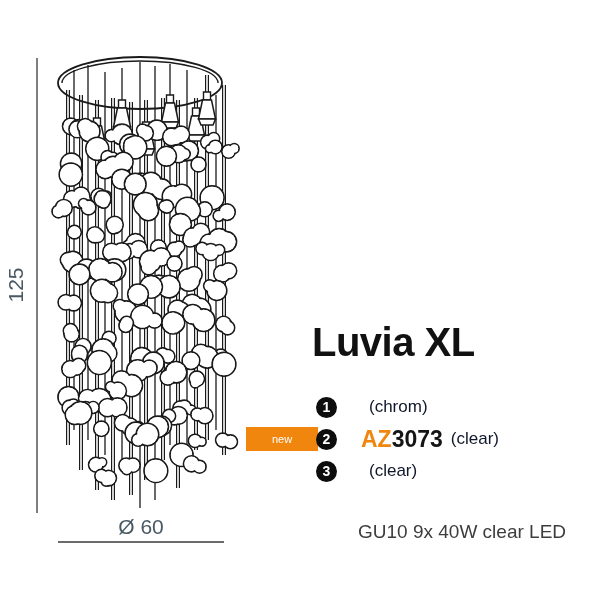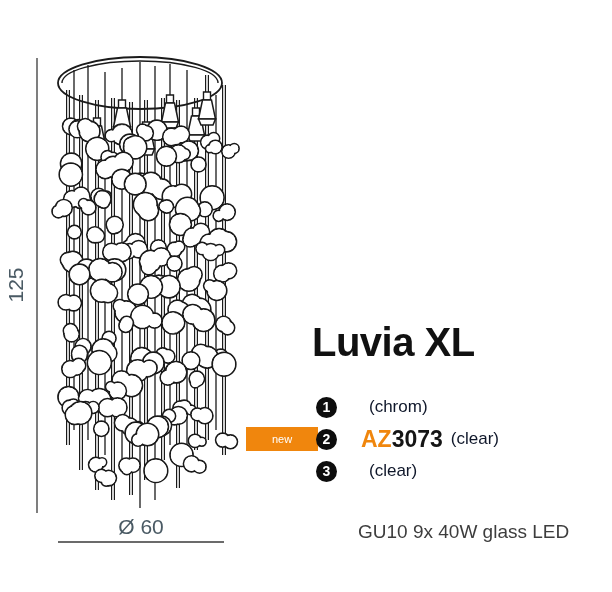--- a/index.html
+++ b/index.html
@@ -833,16 +833,16 @@
         <span class="finish">(clear)</span>
       </div>
 
       <div class="row">
         <span class="numbadge">3</span>
         <span class="finish">(clear)</span>
       </div>
     </div>
 
     <div class="specs">
-      <div>GU10 9x 40W glass LED</div>
+      <div>GU10 9x 40W clear LED</div>
     </div>
   </div>
 </div>
 
 </body></html>

